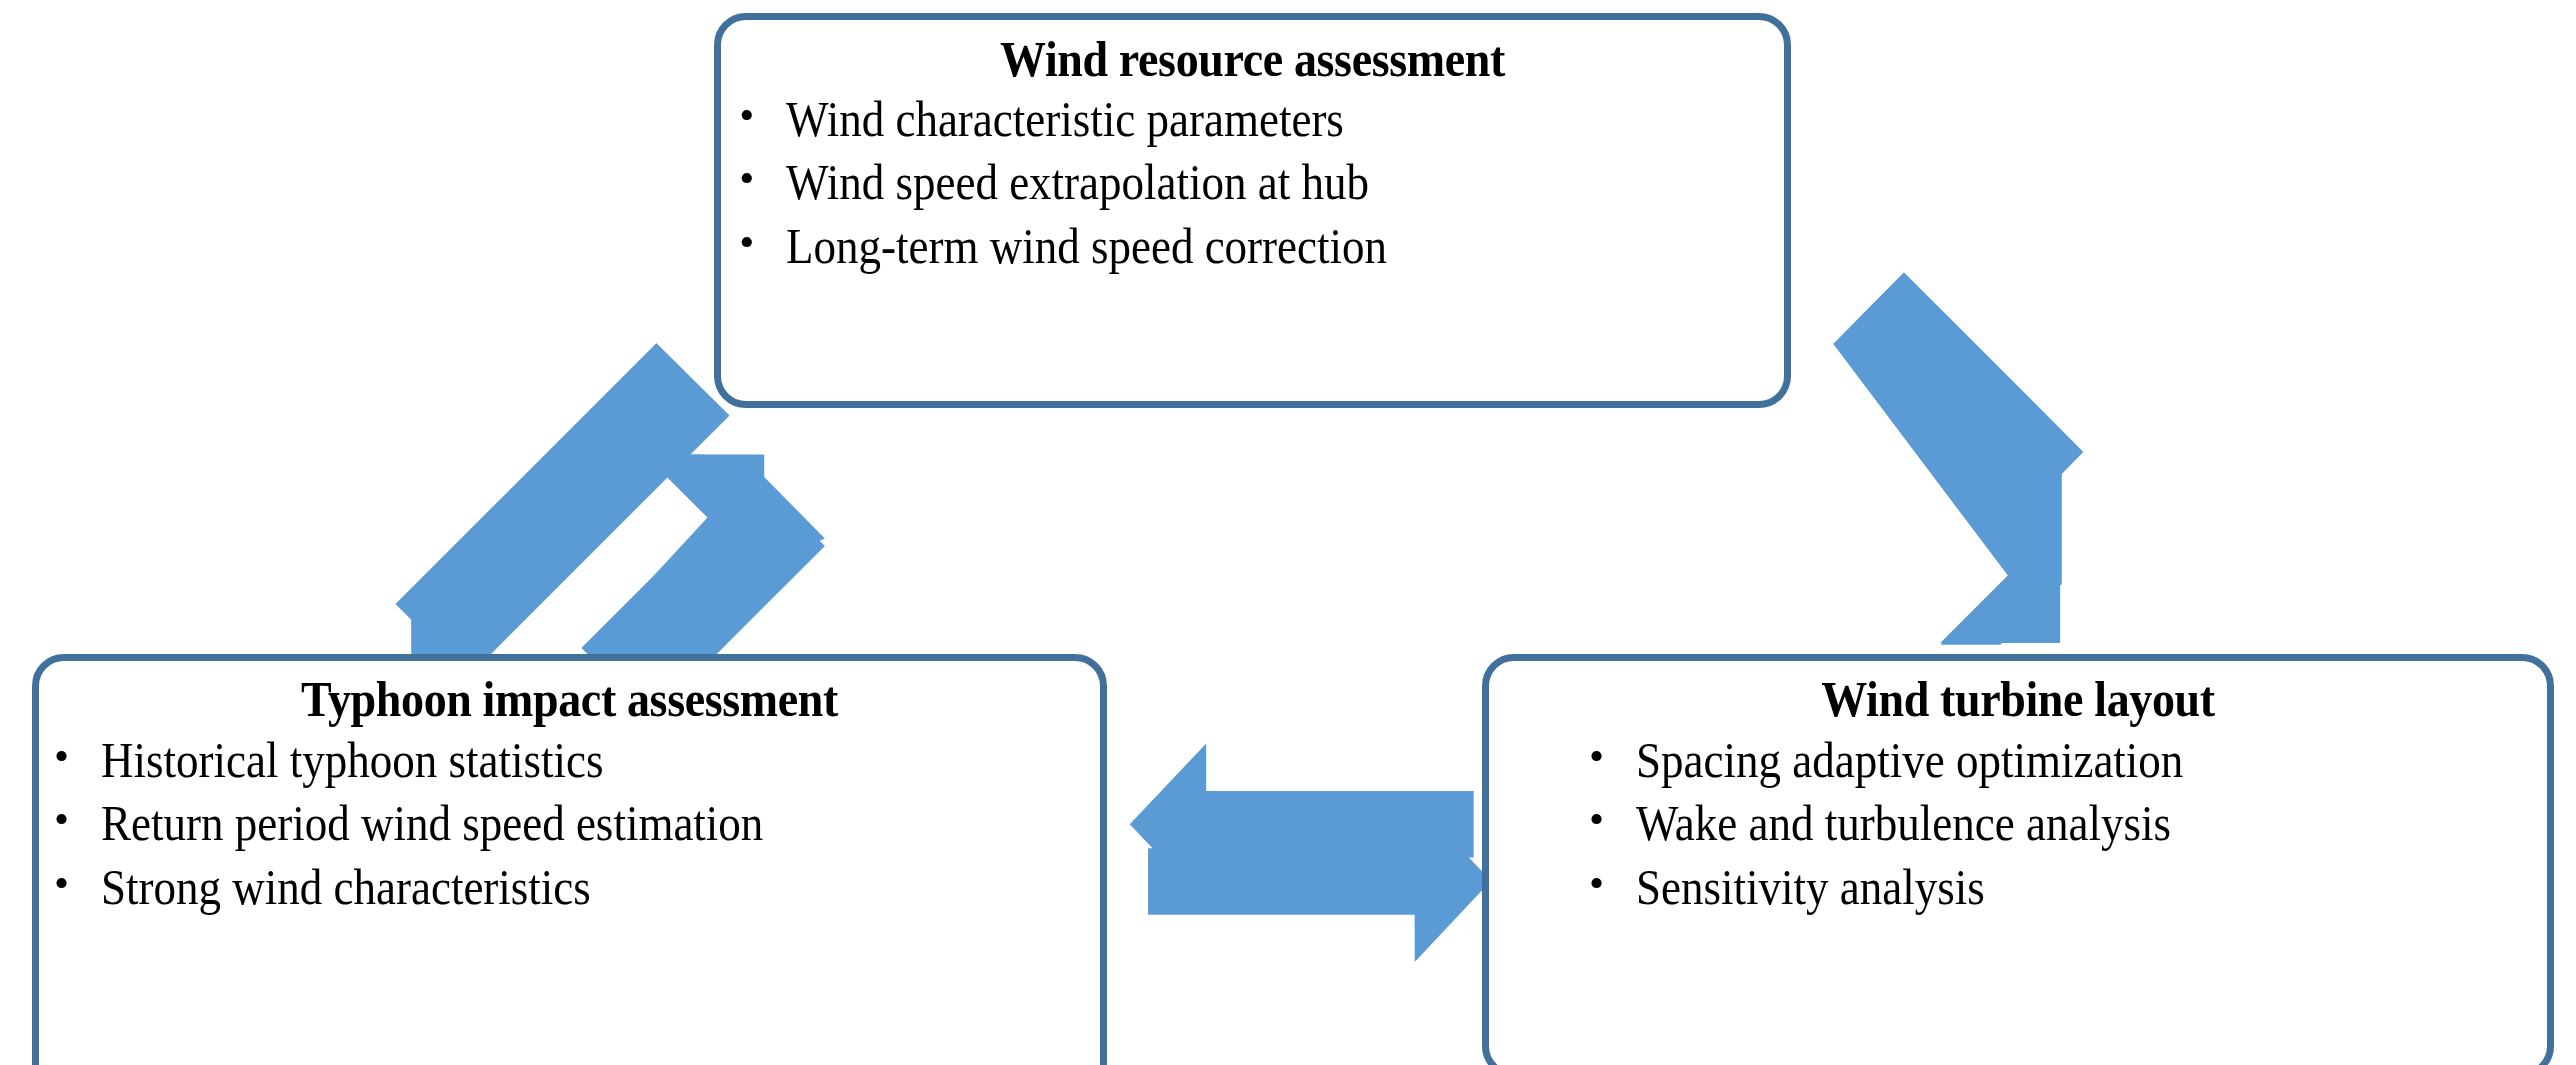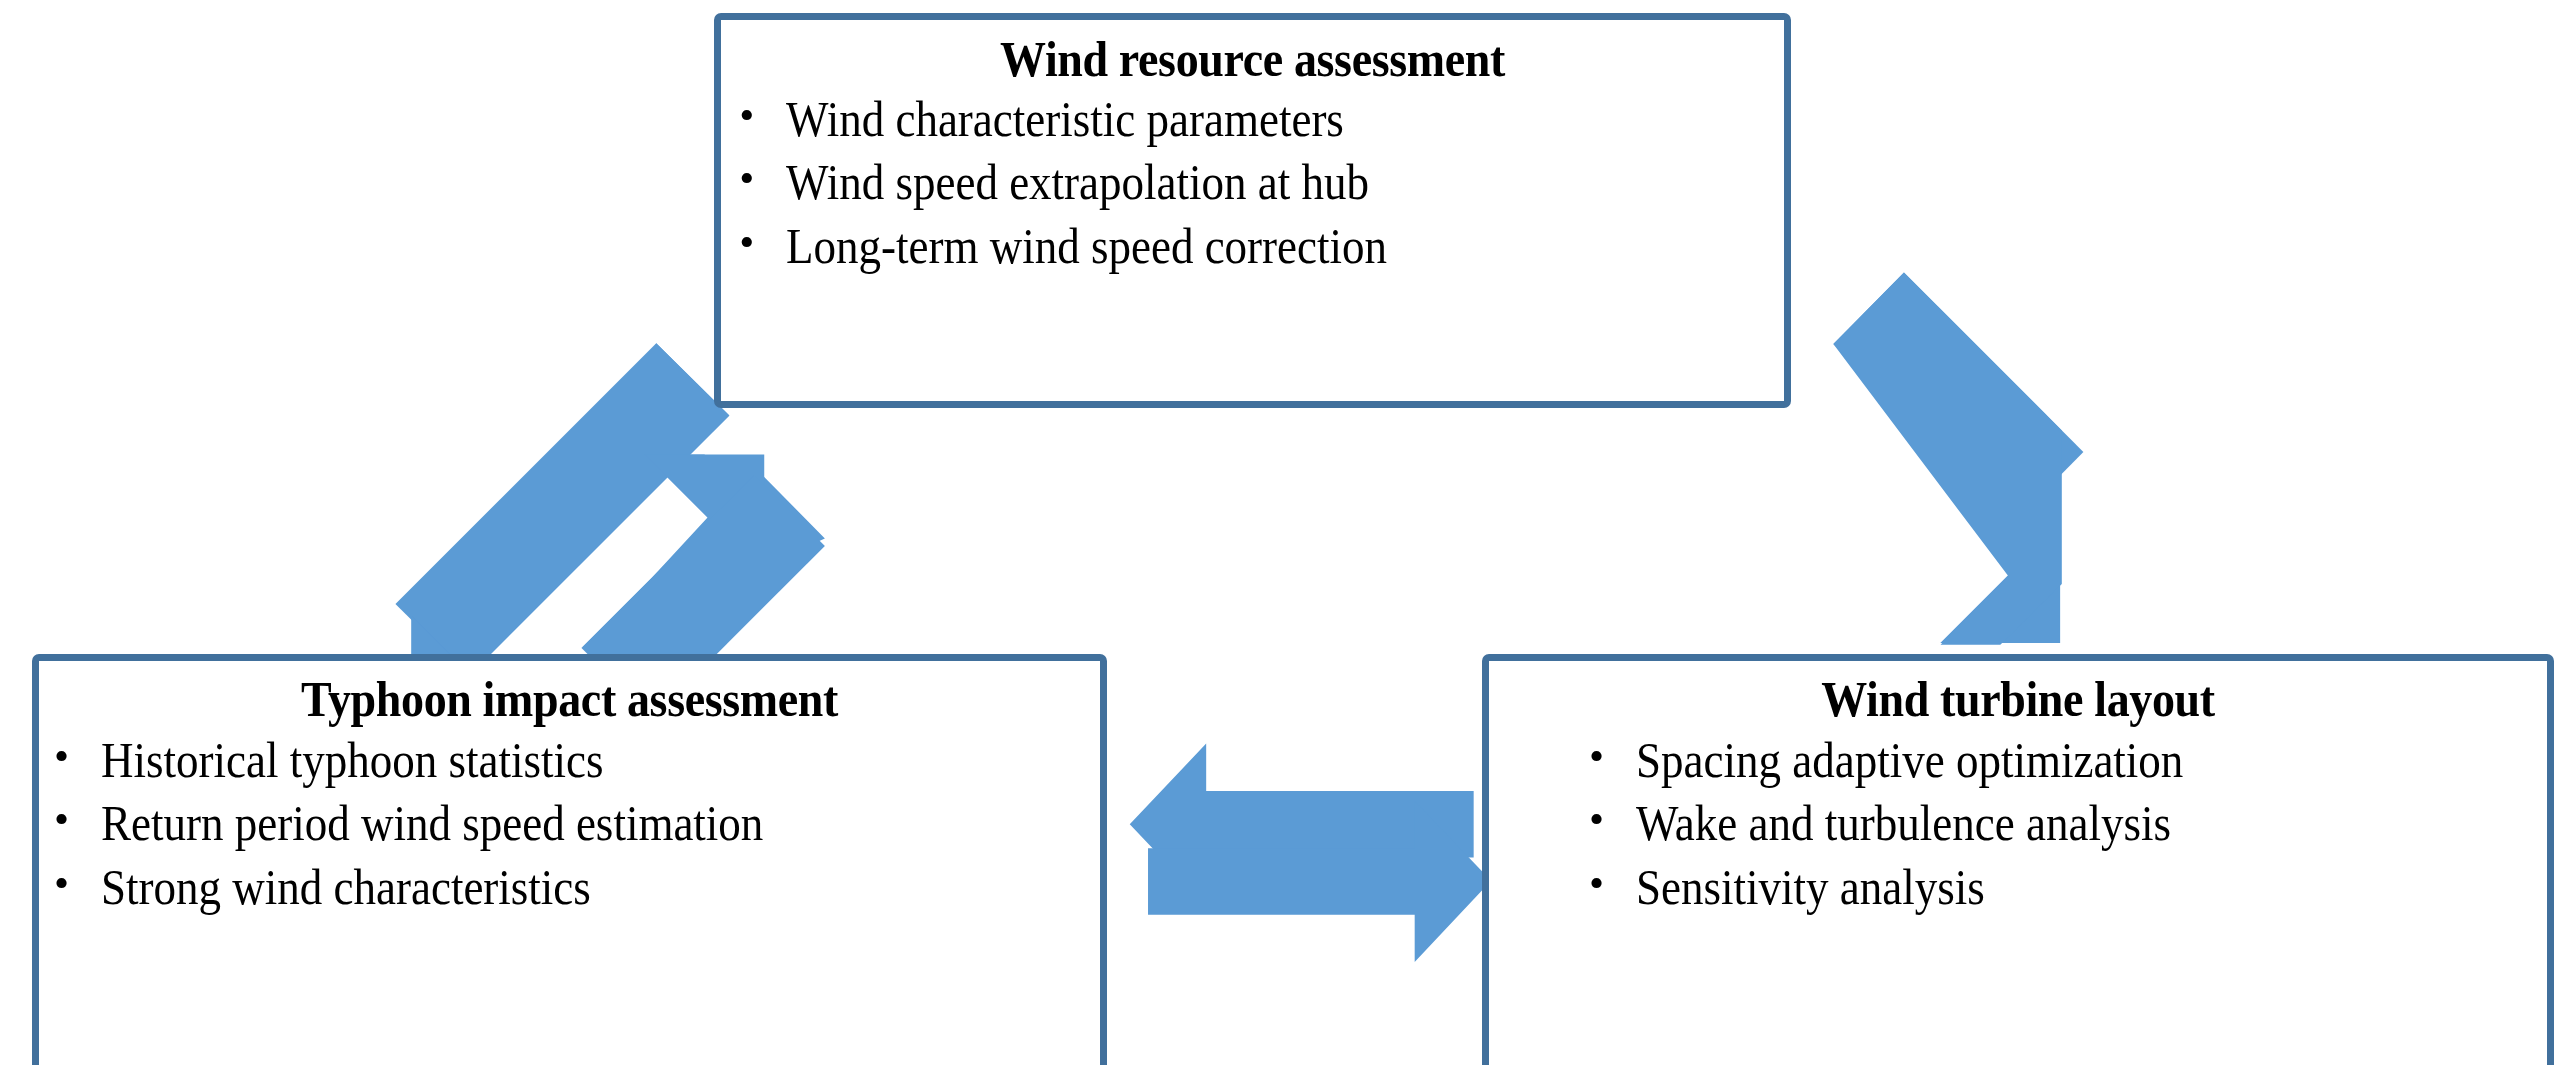--- a/index.html
+++ b/index.html
@@ -30,21 +30,21 @@
     height: 1066px;
     z-index: 1;
   }
 
   
   .node {
     position: absolute;
     box-sizing: border-box;
     background: #ffffff;
     border: 7.5px solid #41709C;
-    border-radius: 7px;
+    border-radius: 32px;
     z-index: 2;
   }
 
   .node-title {
     text-align: center;
     font-weight: bold;
     color: #000000;
     font-size: 50px;
     line-height: 1.02;
     letter-spacing: -0.4px;

